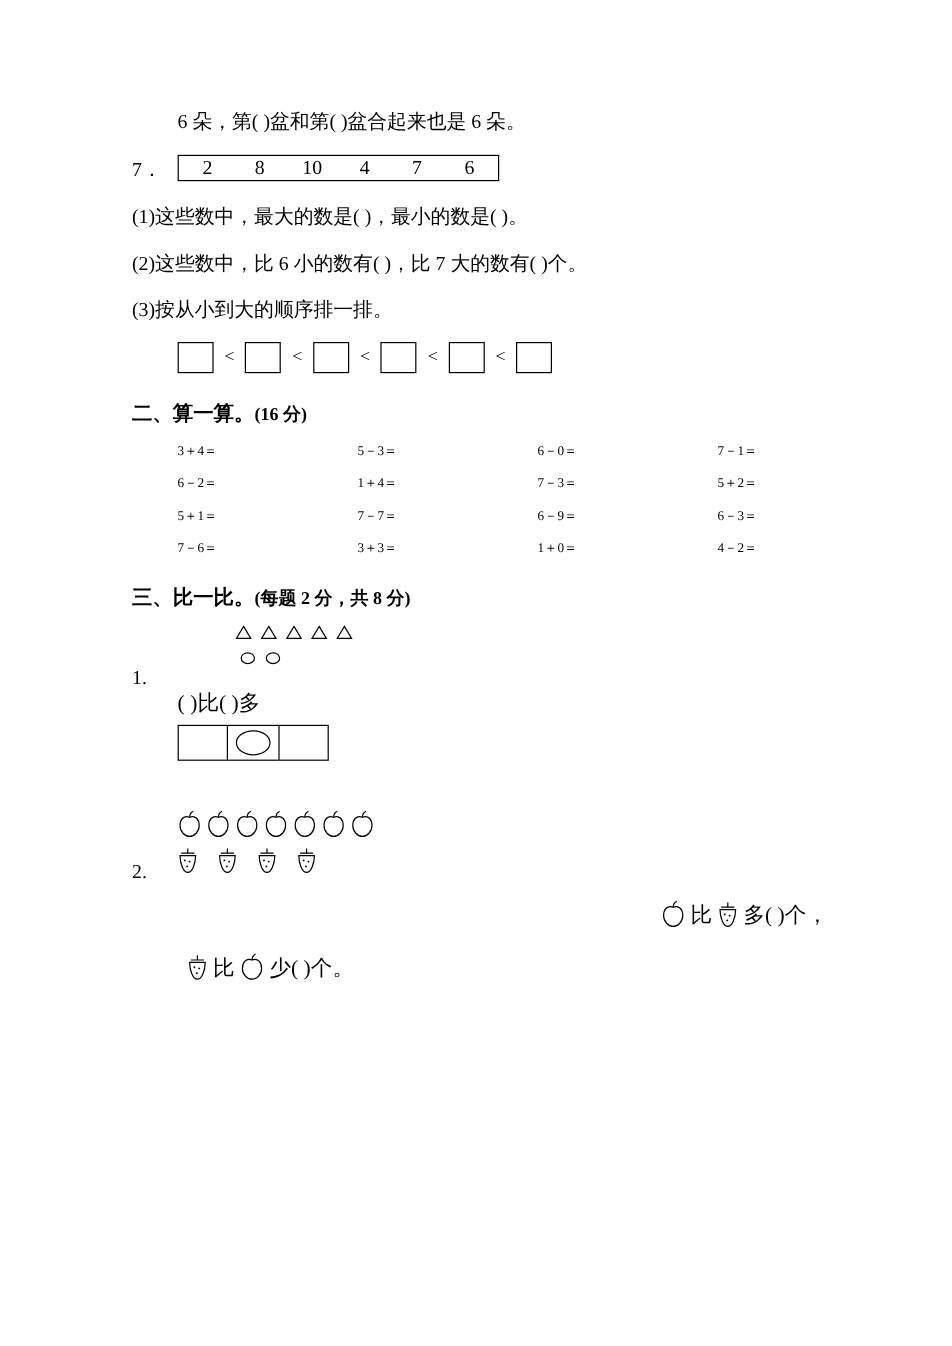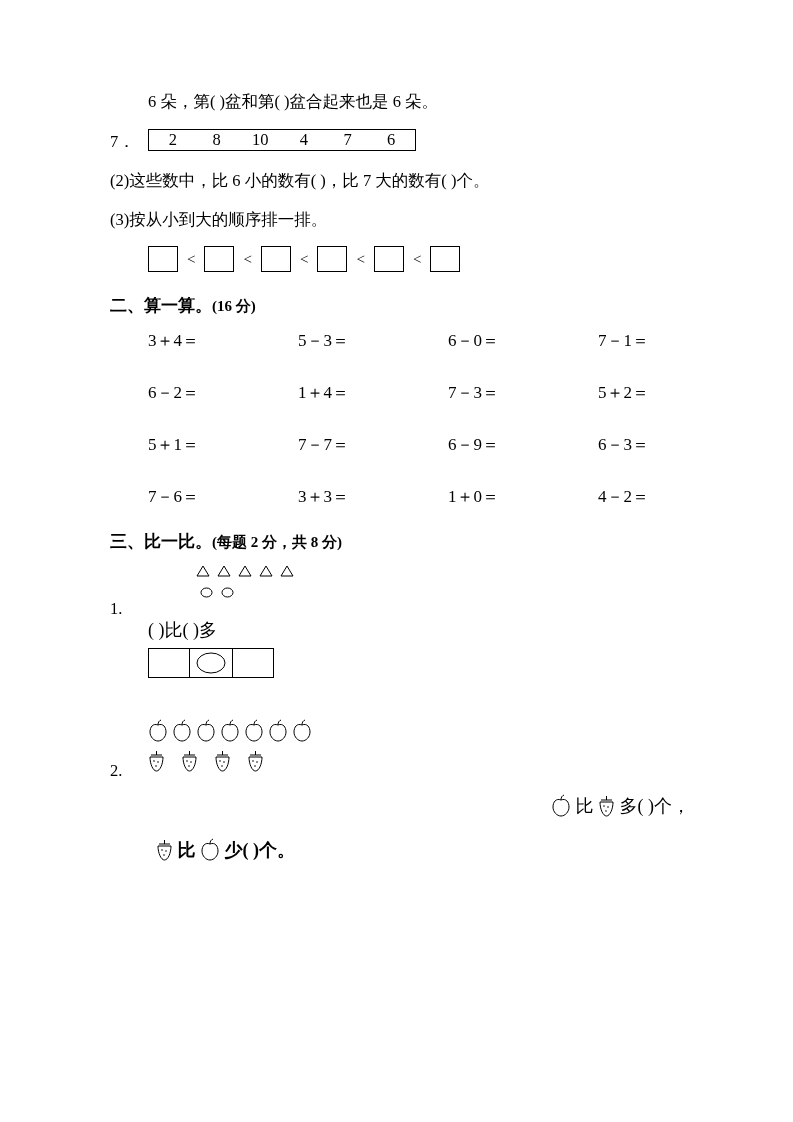--- a/index.html
+++ b/index.html
@@ -89,23 +89,23 @@
     margin-bottom: 12px;
   }
   .section-title .small {
     font-size: 15px;
   }
 
   
   .calc-grid {
     display: grid;
     grid-template-columns: 150px 150px 150px 150px;
-    row-gap: 29px;
+    row-gap: 12px;
     padding-left: 38px;
-    font-size: 17px;
+    font-size: 11px;
   }
 
   
   .cmp-block {
     position: relative;
     margin-top: 6px;
   }
   .shape-row {
     display: flex;
     align-items: center;
@@ -169,20 +169,21 @@
       <div class="numbox">
         <span>2</span>
         <span>8</span>
         <span>10</span>
         <span>4</span>
         <span>7</span>
         <span>6</span>
       </div>
     </div>
 
+    <div class="line">(1)这些数中，最大的数是(        )，最小的数是(        )。</div>
     <div class="line">(2)这些数中，比 6 小的数有(                )，比 7 大的数有(        )个。</div>
     <div class="line">(3)按从小到大的顺序排一排。</div>
 
     <div class="order-row">
       <div class="obox"></div>
       <div class="olt">&lt;</div>
       <div class="obox"></div>
       <div class="olt">&lt;</div>
       <div class="obox"></div>
       <div class="olt">&lt;</div>
@@ -378,21 +379,21 @@
               <path d="M8.5 5 L8.5 1" fill="none" stroke="#000" stroke-width="1"></path>
               <path d="M3 5 L14 5" fill="none" stroke="#000" stroke-width="1"></path>
               <path d="M2 7 C2 14 5 21 8.5 21 C12 21 15 14 15 7 Z" fill="none" stroke="#000" stroke-width="1"></path>
               <circle cx="6" cy="11" r="0.8" fill="#000"></circle>
               <circle cx="10" cy="12" r="0.8" fill="#000"></circle>
               <circle cx="8" cy="16" r="0.8" fill="#000"></circle>
             </svg></span>
         <span>多(        )个，</span>
       </div>
 
-      <div class="txt" style="padding-left:46px; margin-top:16px;font-weight:bold;">
+      <div class="txt" style="padding-left:46px; margin-top:16px;">
         <span class="inline-icon"><svg width="17" height="22">
               <path d="M8.5 5 L8.5 1" fill="none" stroke="#000" stroke-width="1"></path>
               <path d="M3 5 L14 5" fill="none" stroke="#000" stroke-width="1"></path>
               <path d="M2 7 C2 14 5 21 8.5 21 C12 21 15 14 15 7 Z" fill="none" stroke="#000" stroke-width="1"></path>
               <circle cx="6" cy="11" r="0.8" fill="#000"></circle>
               <circle cx="10" cy="12" r="0.8" fill="#000"></circle>
               <circle cx="8" cy="16" r="0.8" fill="#000"></circle>
             </svg></span>
         <span>比</span>
         <span class="inline-icon"><svg width="20" height="23">

